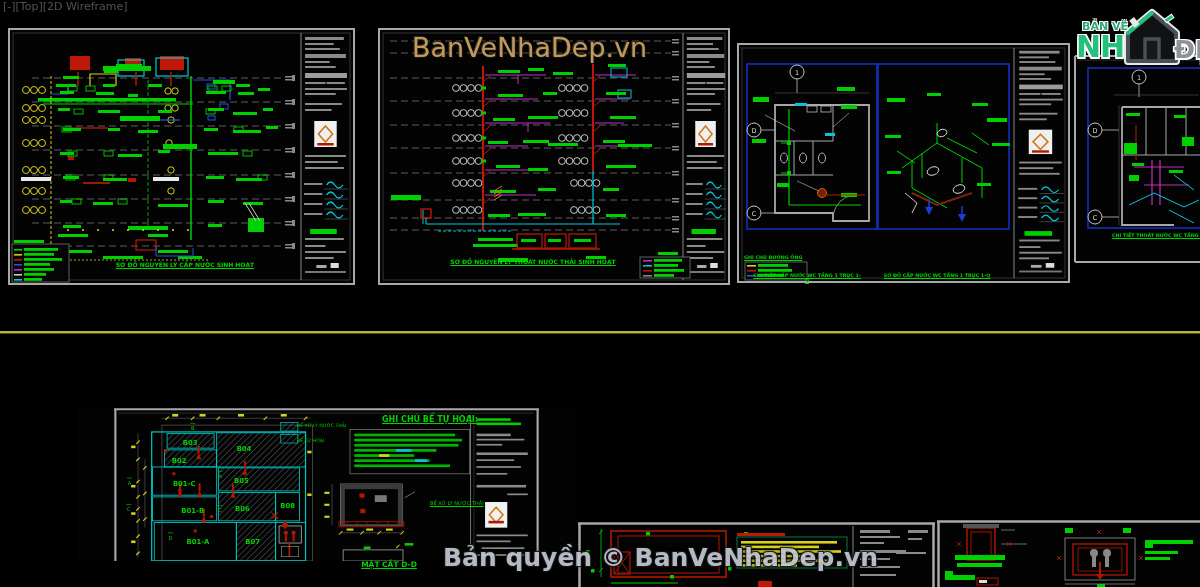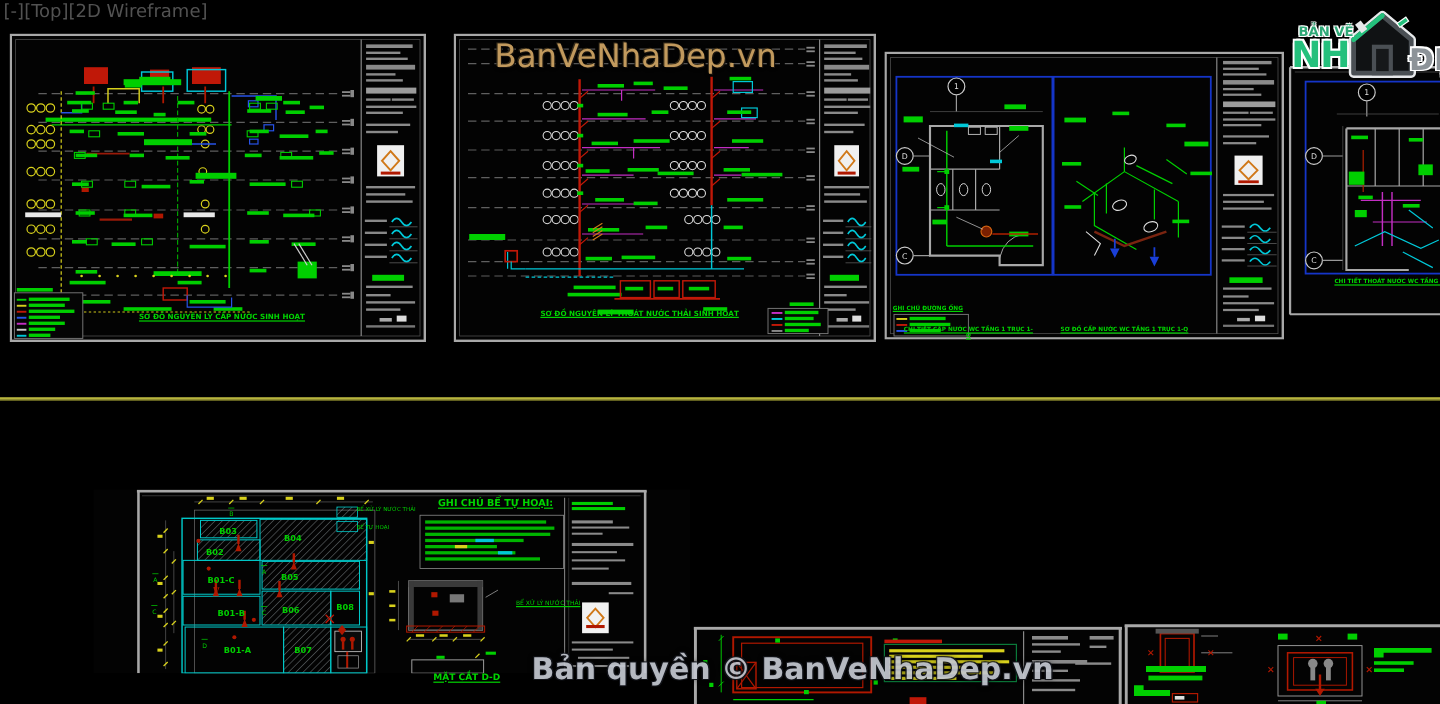--- a/index.html
+++ b/index.html
@@ -4,21 +4,21 @@
 <style>
   html,body{margin:0;padding:0;background:#000;}
   .canvas{position:relative;width:1200px;height:587px;background:#000;overflow:hidden;
           font-family:"DejaVu Sans",sans-serif;}
   .abs{position:absolute;}
   .sheet{position:absolute;background:#030303;}
   .sheet svg{display:block;width:100%;height:100%;}
   .defs{position:absolute;width:0;height:0;}
   .dtitle{position:absolute;color:#00d400;font-weight:bold;text-decoration:underline;
           text-align:center;line-height:1.1;}
-  .viewport-label{position:absolute;left:3px;top:0px;color:#525252;font-size:15px;letter-spacing:0px;}
+  .viewport-label{position:absolute;left:3px;top:0px;color:#525252;font-size:11px;letter-spacing:0px;}
   .wm-top{position:absolute;left:412px;top:32px;font-size:27px;font-weight:normal;color:#c9a061;
           text-shadow:1px 1px 0 #1c1610,-1px -1px 0 #3a2f1c,0 0 4px rgba(0,0,0,.85);opacity:.96;}
   .wm-bottom{position:absolute;left:443px;top:543px;font-size:25px;font-weight:bold;color:#c3c7d0;
           text-shadow:1px 1px 0 #14161c,-1px -1px 0 #14161c,1px -1px 0 #14161c,-1px 1px 0 #14161c,0 0 5px rgba(0,0,0,.8);opacity:.93;}
   .separator{position:absolute;left:0;top:331px;width:1200px;height:2px;background:#b7b43e;
           border-bottom:1px solid #55541c;}
   .brand{position:absolute;left:1068px;top:3px;width:132px;height:78px;}
   .brand .tag{position:absolute;left:14px;top:17px;font-size:11px;font-weight:800;color:#2fa877;
           text-shadow:1px 1px 0 #fff,-1px -1px 0 #fff,1px -1px 0 #fff,-1px 1px 0 #fff;}
   .brand .nh{position:absolute;left:8px;top:26px;font-size:30px;font-weight:700;color:#24c07c;letter-spacing:-1px;
@@ -889,21 +889,21 @@
         <rect x="438" y="132" width="18" height="3" fill="#b01800"></rect>
         <g fill="#8a8a8a">
           <rect x="424" y="148" width="60" height="2"></rect>
             <rect x="424" y="155" width="40" height="2"></rect>
           <rect x="430" y="163" width="50" height="2"></rect>
             <rect x="424" y="171" width="56" height="2"></rect>
         </g>
       </g>
     </svg>
   </div>
-  <div class="dtitle" style="left:348px;top:416px;width:130px;font-size:8px;text-align:center;">GHI CHÚ BỂ TỰ HOẠI:</div>
+  <div class="dtitle" style="left:348px;top:416px;width:130px;font-size:8px;text-align:right;">GHI CHÚ BỂ TỰ HOẠI:</div>
   <div class="abs" style="left:297px;top:423px;font-size:4.6px;color:#00cf00;white-space:nowrap;">BỂ XỬ LÝ NƯỚC THẢI</div>
   <div class="abs" style="left:297px;top:438px;font-size:4.6px;color:#00cf00;white-space:nowrap;">BỂ TỰ HOẠI</div>
   <div class="abs" style="left:430px;top:500px;font-size:5px;color:#00cf00;white-space:nowrap;text-decoration:underline;">BỂ XỬ LÝ NƯỚC THẢI</div>
   <div class="dtitle" style="left:354px;top:561px;width:70px;font-size:7.5px;text-decoration:underline;">MẶT CẮT D-D</div>
 
   <div class="sheet" style="left:578px;top:522px;width:357px;height:65px;">
     <svg viewBox="0 0 357 65">
       <line x1="0" y1="1.5" x2="357" y2="1.5" stroke="#a8a8a8" stroke-width="2.5"></line>
       <line x1="1.5" y1="1" x2="1.5" y2="65" stroke="#a8a8a8" stroke-width="2.5"></line>
       <line x1="355.5" y1="1" x2="355.5" y2="65" stroke="#a8a8a8" stroke-width="2.5"></line>

